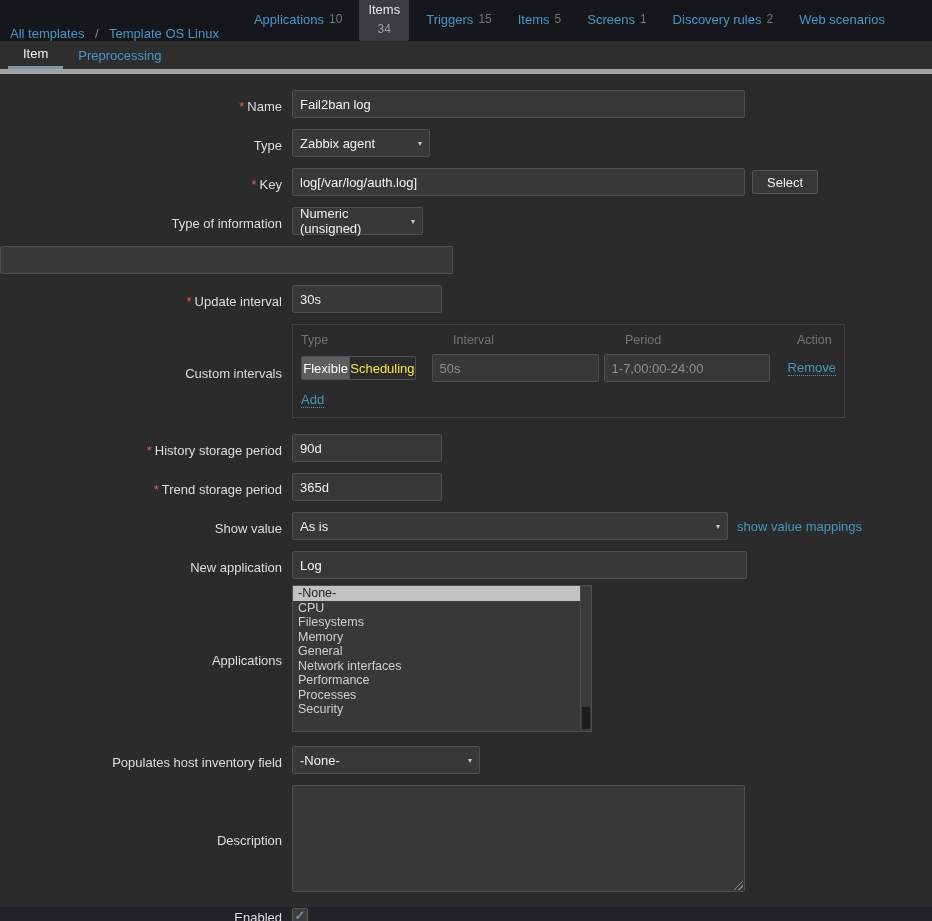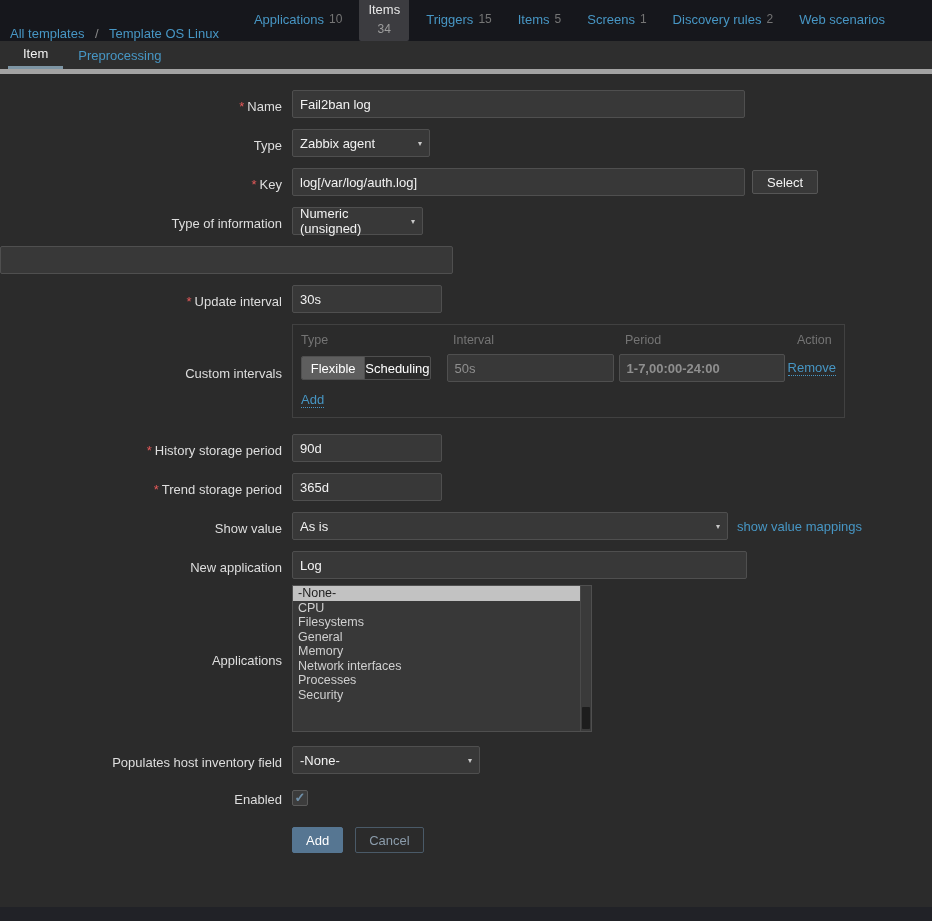--- a/index.html
+++ b/index.html
@@ -92,21 +92,21 @@
     padding:8px 8px 10px 8px;
   }
   .ci-head { display:flex; color:#747474; font-size:12.5px; margin-bottom:7px; }
   .ci-row { display:flex; align-items:center; margin-bottom:10px; }
   .seg {
     display:flex; border:1px solid #4f4f4f; border-radius:2px;
     overflow:hidden; width:147px; height:24px;
   }
   .seg-btn {
     flex:1; display:flex; align-items:center; justify-content:center;
-    color:#ffffff; cursor:pointer; background:transparent;
+    color:#fde047; cursor:pointer; background:transparent;
   }
   .seg-btn.on { background:#5e5e5e; color:#ffffff; }
   .seg-btn + .seg-btn { border-left:1px solid #4f4f4f; }
   .ci-input { color:#8f8f8f !important; }
   
   .w-showvalue { width:436px; }
   .sv-link { margin-left:9px; }
   
   .focus-green { outline:2px solid #3f5a4a; }
   .w-newapp { width:455px; }
@@ -273,21 +273,21 @@
         <span style="width:172px">Interval</span>
         <span style="width:172px">Period</span>
         <span>Action</span>
       </div>
       <div class="ci-row">
         <div class="seg" style="margin-right:16px">
           <div class="seg-btn on">Flexible</div>
           <div class="seg-btn">Scheduling</div>
         </div>
         <input class="txt ci-input" style="width: 167px; margin-right: 5px;" value="50s">
-        <input class="txt ci-input" style="width: 166px; margin-right: 3px; font-weight: bold;" value="1-7,00:00-24:00">
+        <input class="txt ci-input" style="width: 166px; margin-right: 18px;" value="1-7,00:00-24:00">
         <a class="link dotted">Remove</a>
       </div>
       <a class="link dotted">Add</a>
     </div>
   </div>
 
   <div class="row" style="margin-top:16px">
     <div class="row-label">
       <span class="req">*</span><span>History storage period</span>
     </div>
@@ -323,42 +323,50 @@
     </div>
   </div>
 
   <div class="row">
     <div class="row-label"><span>Applications</span></div>
     <div class="field">
       <div class="listbox">
         <div class="lb-opt selected">-None-</div>
         <div class="lb-opt">CPU</div>
         <div class="lb-opt">Filesystems</div>
+        <div class="lb-opt">Memory</div>
         <div class="lb-opt">General</div>
-        <div class="lb-opt">Memory</div>
         <div class="lb-opt">Network interfaces</div>
+        <div class="lb-opt">Performance</div>
         <div class="lb-opt">Processes</div>
         <div class="lb-opt">Security</div>
         <div class="lb-scroll">
           <div class="lb-thumb"></div>
         </div>
       </div>
     </div>
   </div>
 
   <div class="row" style="margin-top:14px">
     <div class="row-label"><span>Populates host inventory field</span></div>
     <div class="field">
       <div class="sel w-inv">
         <span>-None-</span>
         <span class="arrow">▾</span>
       </div>
     </div>
   </div>
 
+  <div class="row">
+    <div class="row-label"><span>Description</span></div>
+    <div class="field ta-wrap">
+      <textarea class="txt" style=""></textarea>
+      <div class="ta-grip"></div>
+    </div>
+  </div>
 
   <div class="row" style="margin-top:14px">
     <div class="row-label"><span>Enabled</span></div>
     <div class="field">
       <div class="checkbox">
         <span>✓</span>
       </div>
     </div>
   </div>
 

